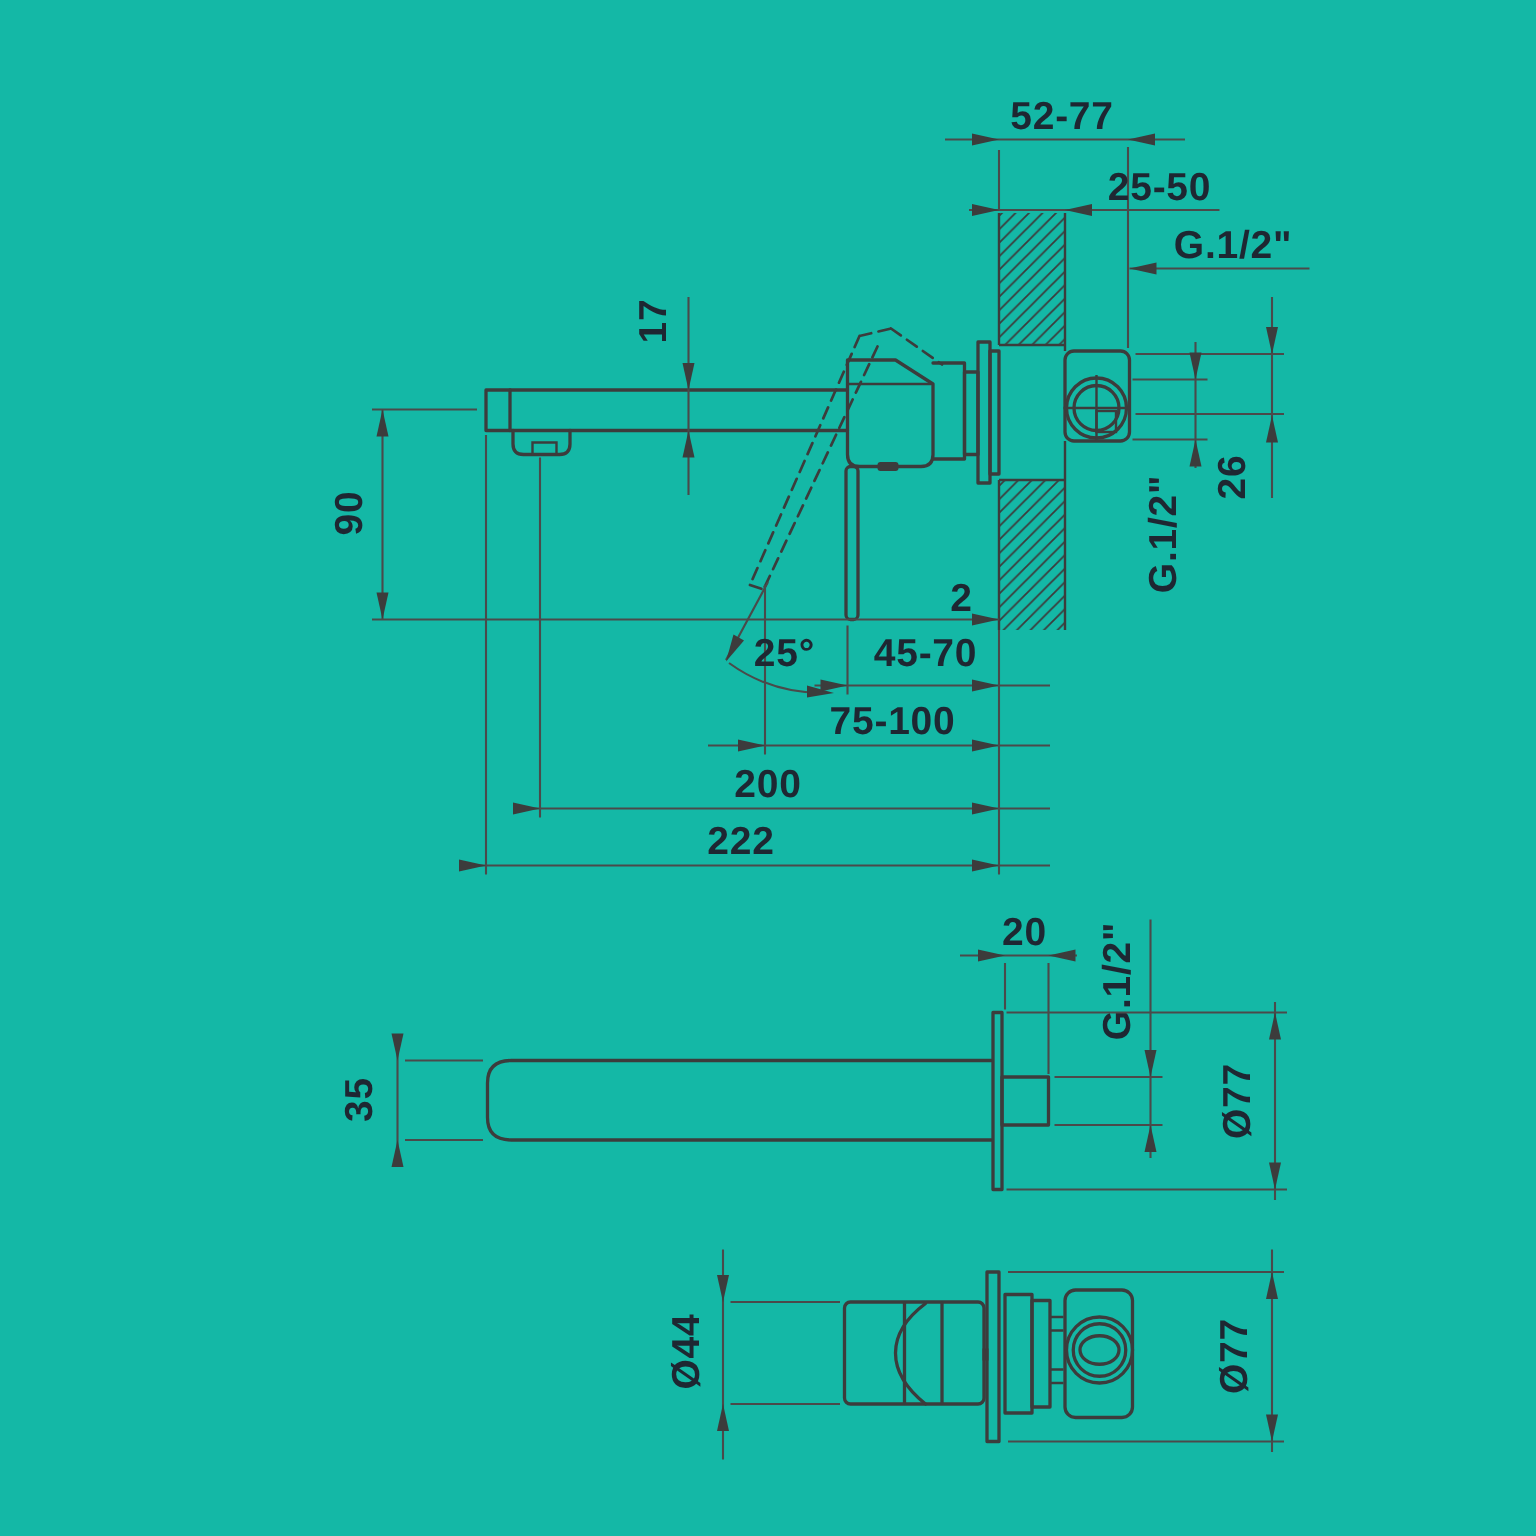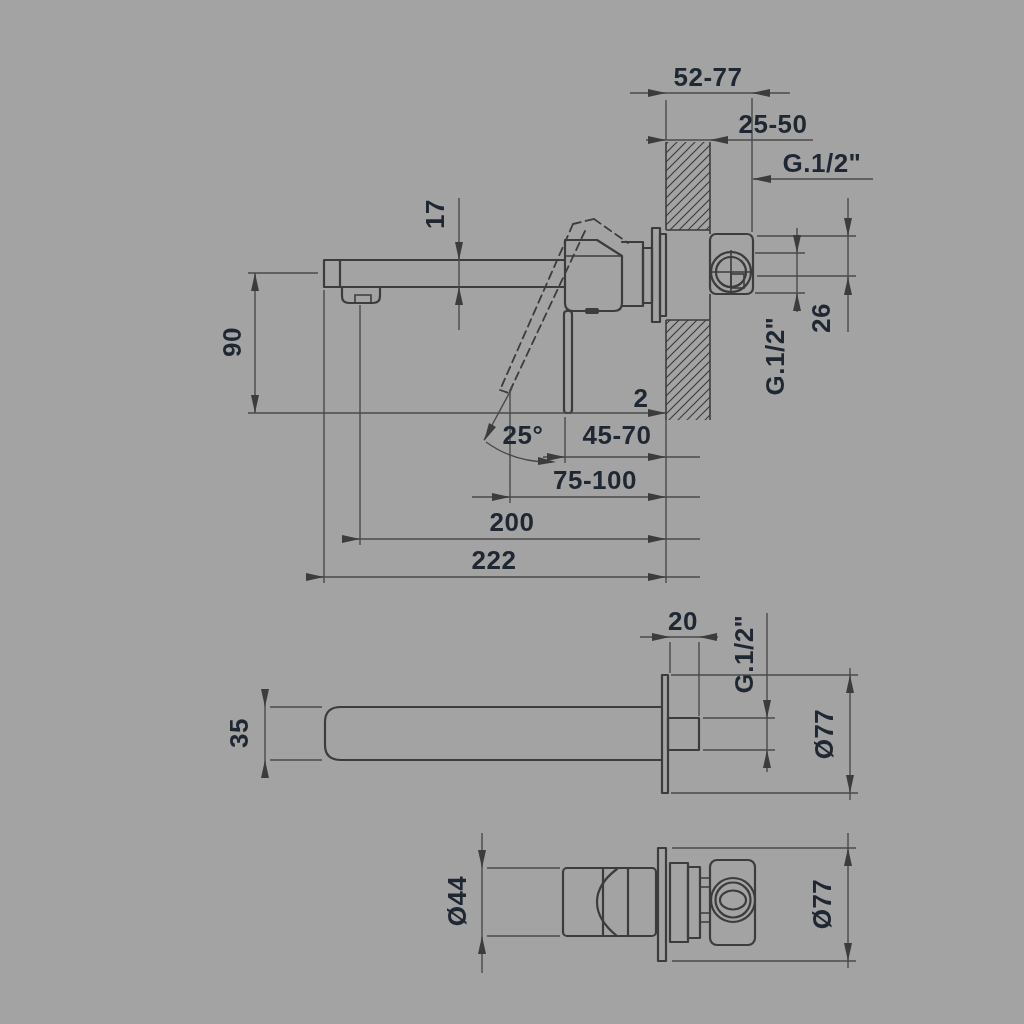--- a/index.html
+++ b/index.html
@@ -1,16 +1,16 @@
 <!DOCTYPE html>
 <html><head>
 <meta charset="utf-8">
 <style>
   html,body{margin:0;padding:0;background:#ffffff;}
-  .page{width:1024px;height:1024px;position:relative;background:#a3a3a3;overflow:hidden;}
+  .page{width:1024px;height:1024px;position:relative;background:#14b8a6;overflow:hidden;}
   svg{display:block;}
   text{
     font-family:"Liberation Sans","DejaVu Sans",sans-serif;
     font-weight:700;
     font-size:26px;
     fill:#1e2732;
     letter-spacing:0.5px;
   }
   .obj{stroke:#3c3c3c;stroke-width:2.2;fill:none;stroke-linejoin:round;stroke-linecap:round;}
   .obj-thin{stroke:#3c3c3c;stroke-width:1.6;fill:none;}

